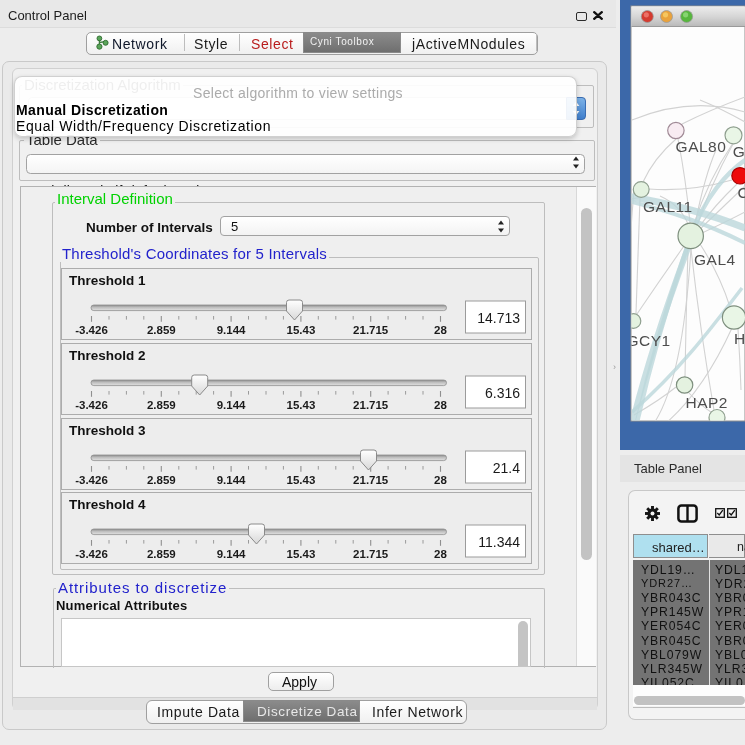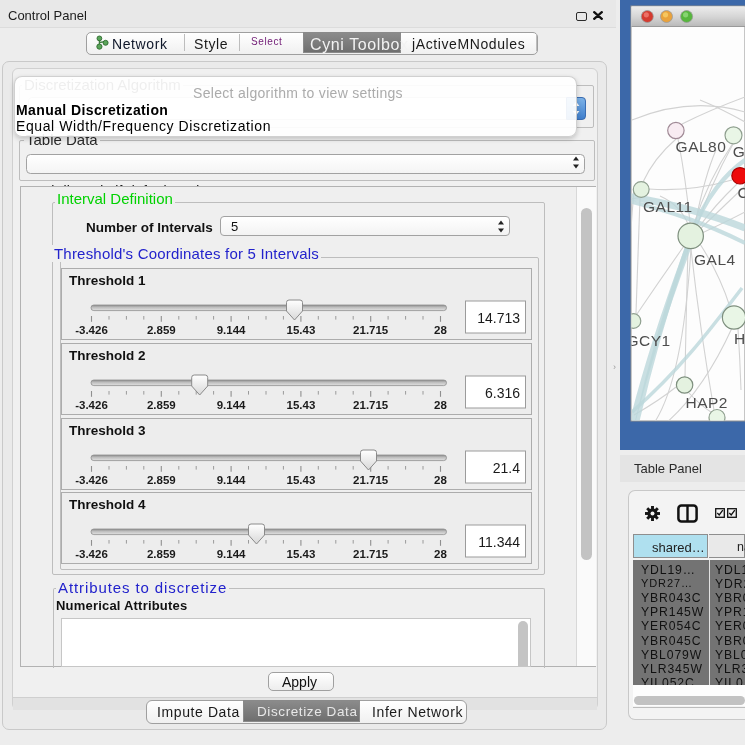--- a/index.html
+++ b/index.html
@@ -21,22 +21,22 @@
 <div class="abs" style="left:239px;top:34px;width:1px;height:17px;background:#bdbdbd;"></div>
 <div class="abs" style="left:536px;top:34px;width:1px;height:17px;background:#bdbdbd;"></div>
 <svg class="abs" style="left:94px;top:33px;" width="16" height="19" viewBox="0 0 16 19">
 <path d="M5.4 5.2 L5.4 13 M5.4 9.5 L11 8.6" stroke="#3d7d3d" stroke-width="1.3" fill="none"></path>
 <circle cx="5.4" cy="5.4" r="2.4" fill="#5aa55a" stroke="#2f6b2f" stroke-width="0.9"></circle>
 <circle cx="5.4" cy="13.6" r="2.6" fill="#5aa55a" stroke="#2f6b2f" stroke-width="0.9"></circle>
 <circle cx="11.6" cy="9.8" r="2.5" fill="#5aa55a" stroke="#2f6b2f" stroke-width="0.9"></circle>
   </svg>
 <div class="txt" style="left:112px;top:36px;font-size:14px;color:#0f172a;font-weight:500;letter-spacing:0.6px;">Network</div>
 <div class="txt" style="left:194px;top:36px;font-size:14px;color:#1a1a1a;font-weight:500;letter-spacing:0.6px;">Style</div>
-<div class="txt" style="left:251px;top:36px;font-size:10px;color:#701a75;font-weight:500;letter-spacing:0.6px;">Select</div>
-<div class="txt" style="left:310px;top:36px;font-size:16px;color:#f2f2f2;font-weight:500;letter-spacing:0.6px;">Cyni Toolbox</div>
+<div class="txt" style="left:251px;top:36px;font-size:14px;color:#b91c1c;font-weight:500;letter-spacing:0.6px;">Select</div>
+<div class="txt" style="left:310px;top:36px;font-size:10px;color:#f2f2f2;font-weight:500;letter-spacing:0.6px;">Cyni Toolbox</div>
 <div class="txt" style="left:412px;top:36px;font-size:14px;color:#1a1a1a;font-weight:500;letter-spacing:0.6px;">jActiveMNodules</div>
 <div class="abs" style="left:2px;top:61px;width:605px;height:669px;background:#eaeaea;border:1px solid #c9c9c9;border-radius:7px;box-sizing:border-box;"></div>
 <div class="abs" style="left:12px;top:68px;width:586px;height:642px;background:#f0f0f0;border:1px solid #d0d0d0;border-radius:6px;box-sizing:border-box;"></div>
 <div class="abs" style="left:19px;top:85px;width:573px;height:41px;border:1px solid #bdbdbd;border-radius:2px;"></div>
 <div class="txt" style="left:22px;top:75.8px;font-size:15px;color:#2a2a2a;background:#f0f0f0;padding:0 2px;">Discretization Algorithm</div>
 <div class="abs" style="left:28px;top:97px;width:558px;height:23px;background:#fff;border:1px solid #bcbcbc;border-radius:4px;box-sizing:border-box;"></div>
 <div class="abs" style="left:566px;top:97px;width:20px;height:23px;background:linear-gradient(#7db3e8,#3f7ecc);border:1px solid #3a6db3;border-radius:0 4px 4px 0;box-sizing:border-box;"></div>
 <svg class="abs" style="left:569px;top:100px;" width="14" height="17" viewBox="0 0 14 17">
 <path d="M7 1.5 L10.4 6 L3.6 6 Z" fill="#fff"></path>
     <path d="M7 15.5 L10.4 11 L3.6 11 Z" fill="#fff"></path>
@@ -55,21 +55,21 @@
 <div class="abs" style="left:52px;top:202px;width:491px;height:371px;border:1px solid #bdbdbd;border-radius:2px;"></div>
 <div class="txt" style="left:55px;top:190px;font-size:15px;color:#00d200;background:#efefef;padding:0 2px;">Interval Definition</div>
 <div class="txt" style="left:86px;top:220px;font-size:13.5px;font-weight:bold;color:#111;">Number of Intervals</div>
 <div class="abs" style="left:220px;top:215.5px;width:290px;height:20.5px;background:linear-gradient(#ffffff,#f3f3f3);border:1px solid #a2a2a2;border-radius:4px;box-sizing:border-box;"></div>
 <div class="txt" style="left:231px;top:219px;font-size:13px;color:#111;">5</div>
 <svg class="abs" style="left:497px;top:219.5px;" width="8" height="13" viewBox="0 0 8 13">
 <path d="M4 0.5 L7 4.5 L1 4.5 Z" fill="#222"></path>
     <path d="M4 12.5 L7 8.5 L1 8.5 Z" fill="#222"></path>
   </svg>
 <div class="abs" style="left:60px;top:257px;width:477px;height:311px;border:1px solid #bdbdbd;border-radius:2px;"></div>
-<div class="txt" style="left:52px;top:244.8px;font-size:15px;letter-spacing:0.2px;color:#2222cc;background:#efefef;padding:0 2px;">Threshold's Coordinates for 5 Intervals</div>
+<div class="txt" style="left:60px;top:244.8px;font-size:15px;letter-spacing:0.2px;color:#2222cc;background:#efefef;padding:0 2px;">Threshold's Coordinates for 5 Intervals</div>
 <svg class="abs" style="left:60.5px;top:268.0px;" width="471" height="72" viewBox="0 0 471 72">
 <defs>
       <linearGradient id="thg" x1="0" y1="0" x2="0" y2="1">
 <stop offset="0" stop-color="#ffffff"></stop>
         <stop offset="1" stop-color="#d8d8d8"></stop>
       </linearGradient>
 <linearGradient id="trk" x1="0" y1="0" x2="0" y2="1">
 <stop offset="0" stop-color="#8e8e8e"></stop>
         <stop offset="0.45" stop-color="#c0c0c0"></stop>
         <stop offset="1" stop-color="#e2e2e2"></stop>

